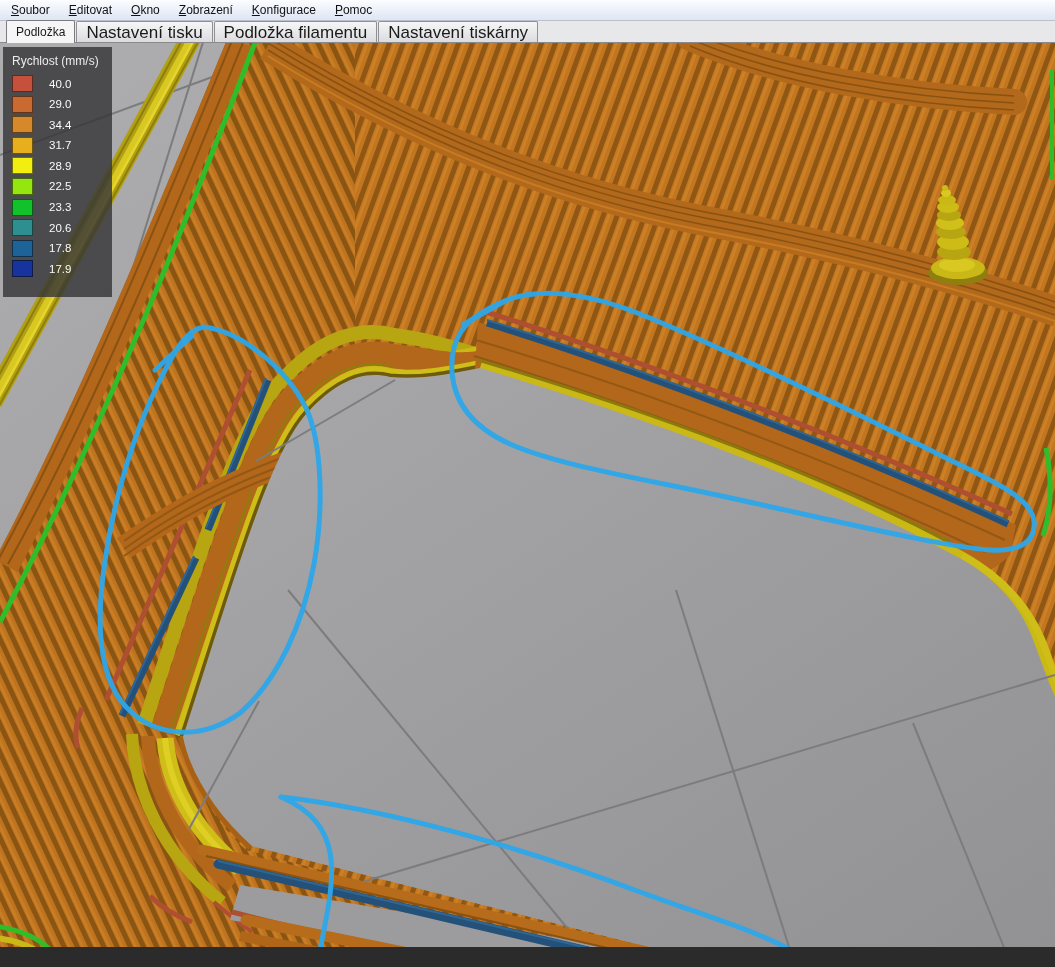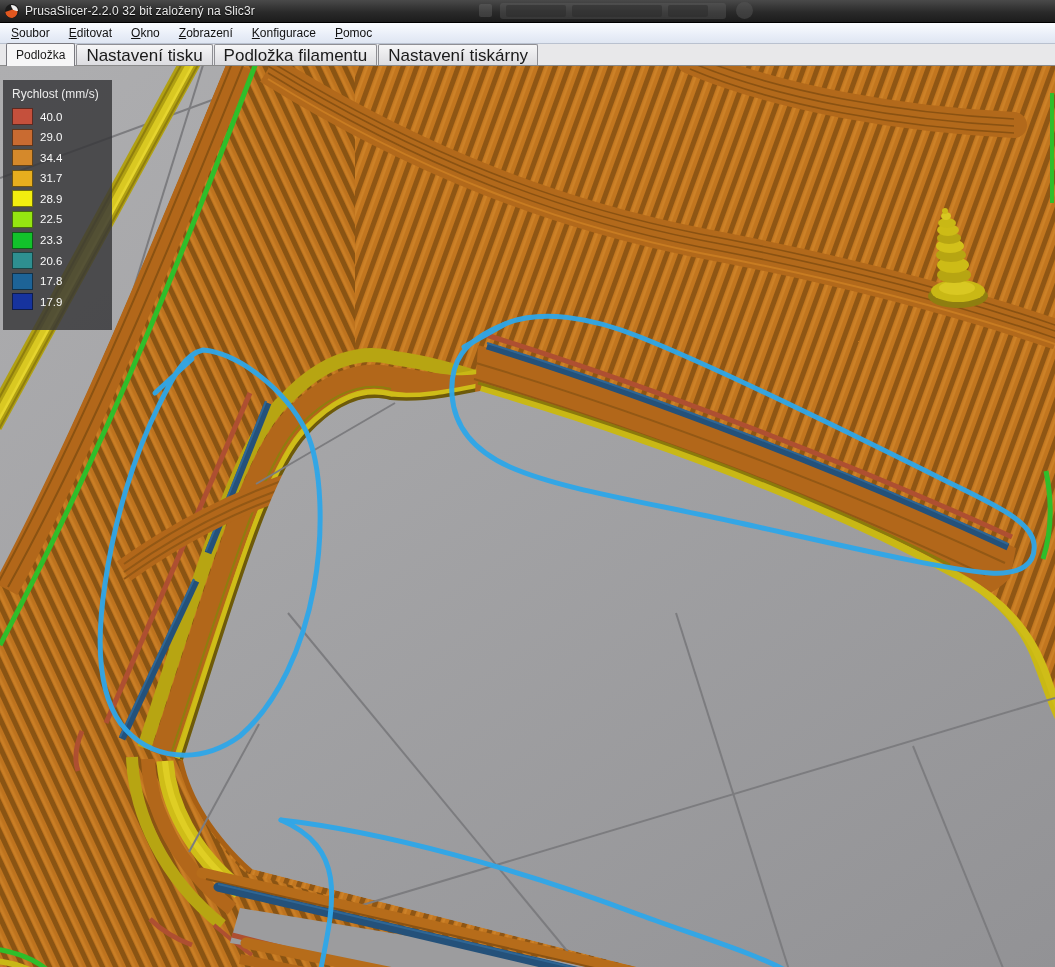--- a/index.html
+++ b/index.html
@@ -29,43 +29,32 @@
           border-bottom:1px solid #8a8a8a;}
   .tab{font-size:17px;color:#1a1a1a;padding:3px 9px 2px;margin-right:1px;
        border:1px solid #8f8f94;border-bottom:none;border-radius:2px 2px 0 0;
        background:linear-gradient(#f6f6f7,#dcdce0);height:15px;line-height:15px;}
   .tab.active{background:#f6f6f7;height:17px;line-height:17px;margin-bottom:-1px;
        border-color:#7a7a80;font-size:12px;}
   
   .canvas{position:relative;width:1055px;height:904px;background:#9d9da0;}
   .canvas svg{display:block;}
   
-  .legend{position:absolute;left:3px;top:14px;width:109px;height:250px;box-sizing:border-box;
+  .legend{position:absolute;left:3px;top:4px;width:109px;height:250px;box-sizing:border-box;
           background:rgba(54,54,56,.82);padding:7px 0 0 9px;}
   .legend-title{color:#ececec;font-size:12px;margin-bottom:7px;}
-  .lrow{display:flex;align-items:center;height:17px;margin-bottom:3.6px;}
+  .lrow{display:flex;align-items:center;height:17px;margin-bottom:3.6px;gap:9px;}
   .sw{width:21px;height:17px;border:1px solid rgba(10,10,10,.55);box-sizing:border-box;flex:0 0 auto;}
   .lv{color:#fafafa;font-size:11.5px;margin-left:7px;}
 </style>
 </head>
 <body>
 
 <div class="window">
 
-  <div class="titlebar">
-    <span class="app-icon"></span>
-    <span class="title-text">PrusaSlicer-2.2.0 32 bit založený na Slic3r</span>
-    <span class="tb-blob1"></span>
-    <span class="tb-blob2">
-      <i style="left:6px;width:60px"></i>
-        <i style="left:72px;width:90px"></i>
-        <i style="left:168px;width:40px"></i>
-    </span>
-    <span class="tb-blob3"></span>
-  </div>
 
   <div class="menubar">
     <span class="menu-item">Soubor</span>
     <span class="menu-item">Editovat</span>
     <span class="menu-item">Okno</span>
     <span class="menu-item">Zobrazení</span>
     <span class="menu-item">Konfigurace</span>
     <span class="menu-item">Pomoc</span>
   </div>
 

